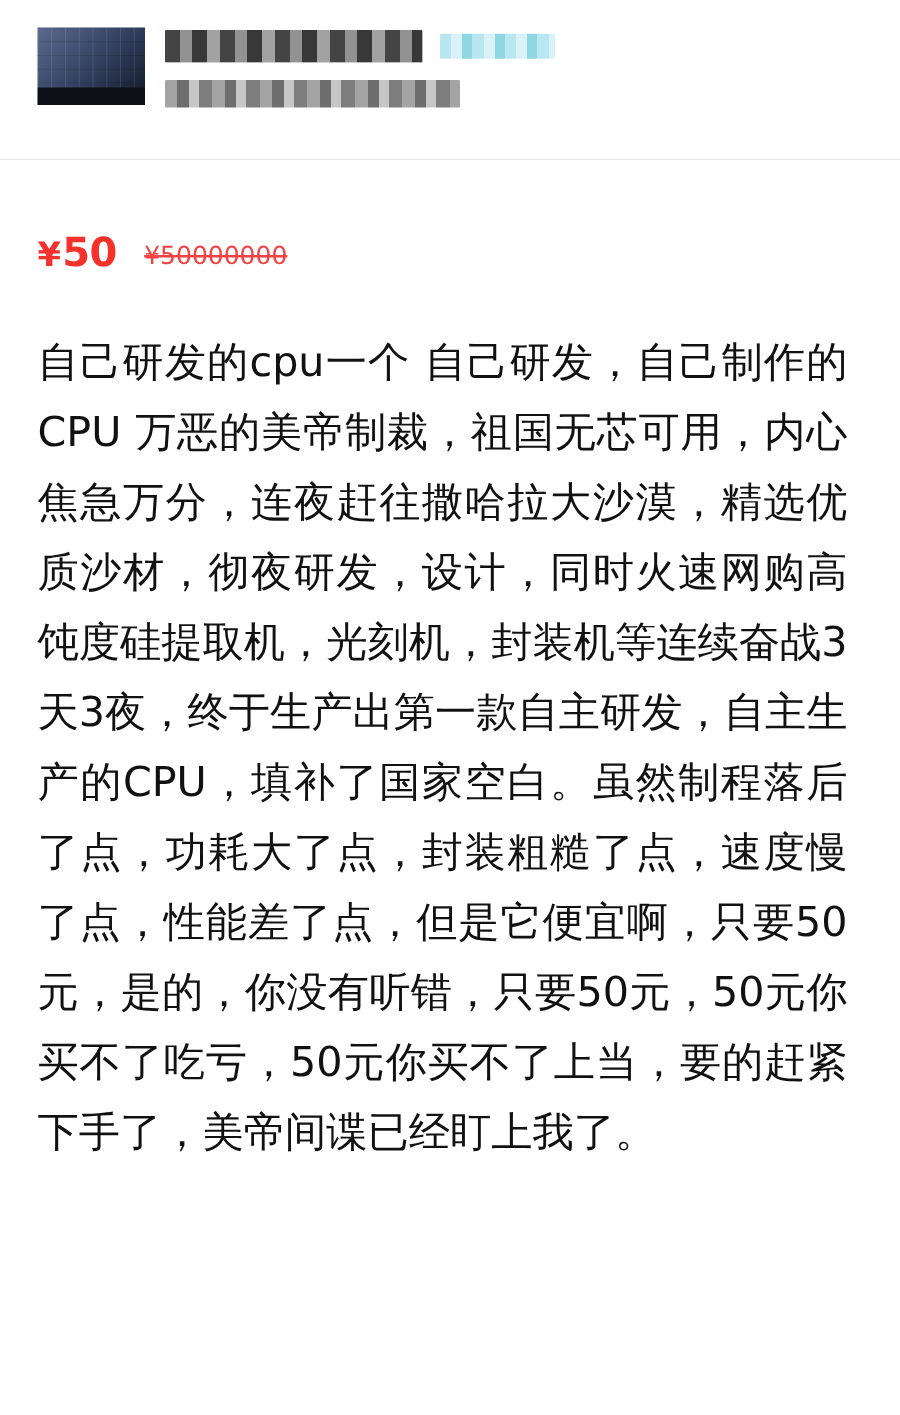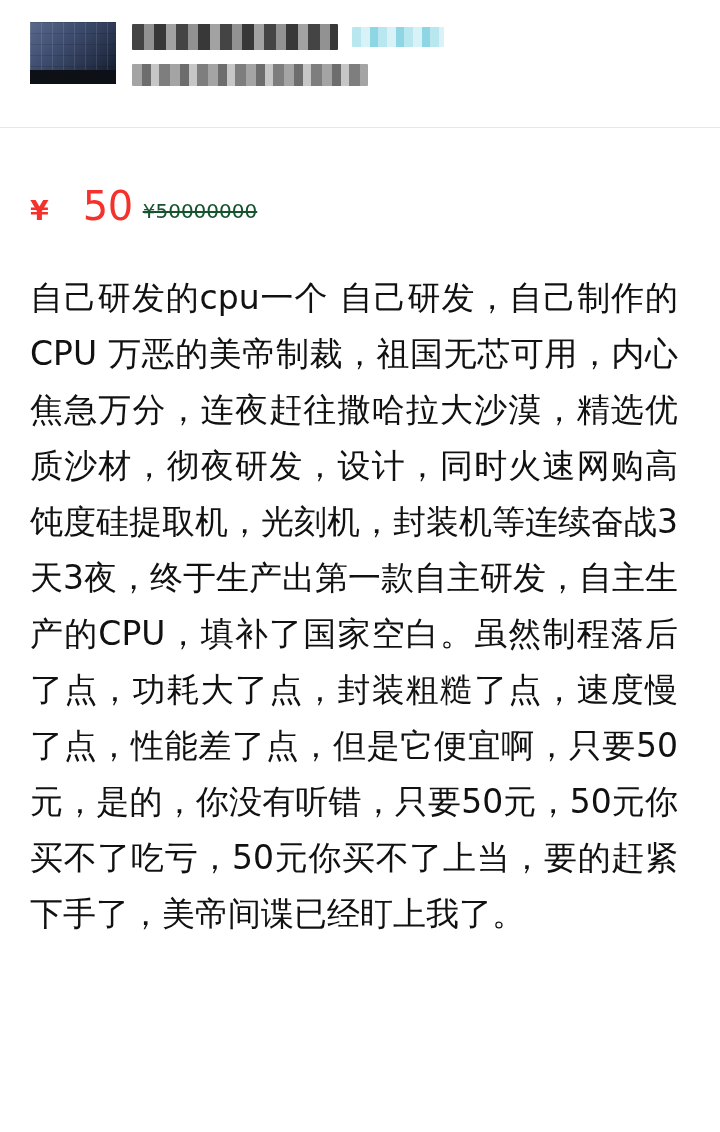--- a/index.html
+++ b/index.html
@@ -115,31 +115,30 @@
   }
   .price-symbol {
     color: #f4322b;
     font-size: 27px;
     font-weight: bold;
     line-height: 1;
     margin-right: 1px;
   }
   .price-value {
     color: #f4322b;
-    font-size: 40px;
-    font-weight: normal;
+    font-size: 32px;
+    font-weight: bold;
     line-height: 1;
     letter-spacing: -0.5px;
-    margin-left: 33px;
   }
   .price-original {
-    color: #14532d;
+    color: #ef4444;
     font-size: 20px;
     text-decoration: line-through;
-    margin-left: 10px;
+    margin-left: 22px;
     position: relative;
     top: -2px;
   }
 
   
   .desc {
     padding: 44px 42px 0 30px;
     font-size: 33px;
     line-height: 56px;
     color: #111111;

